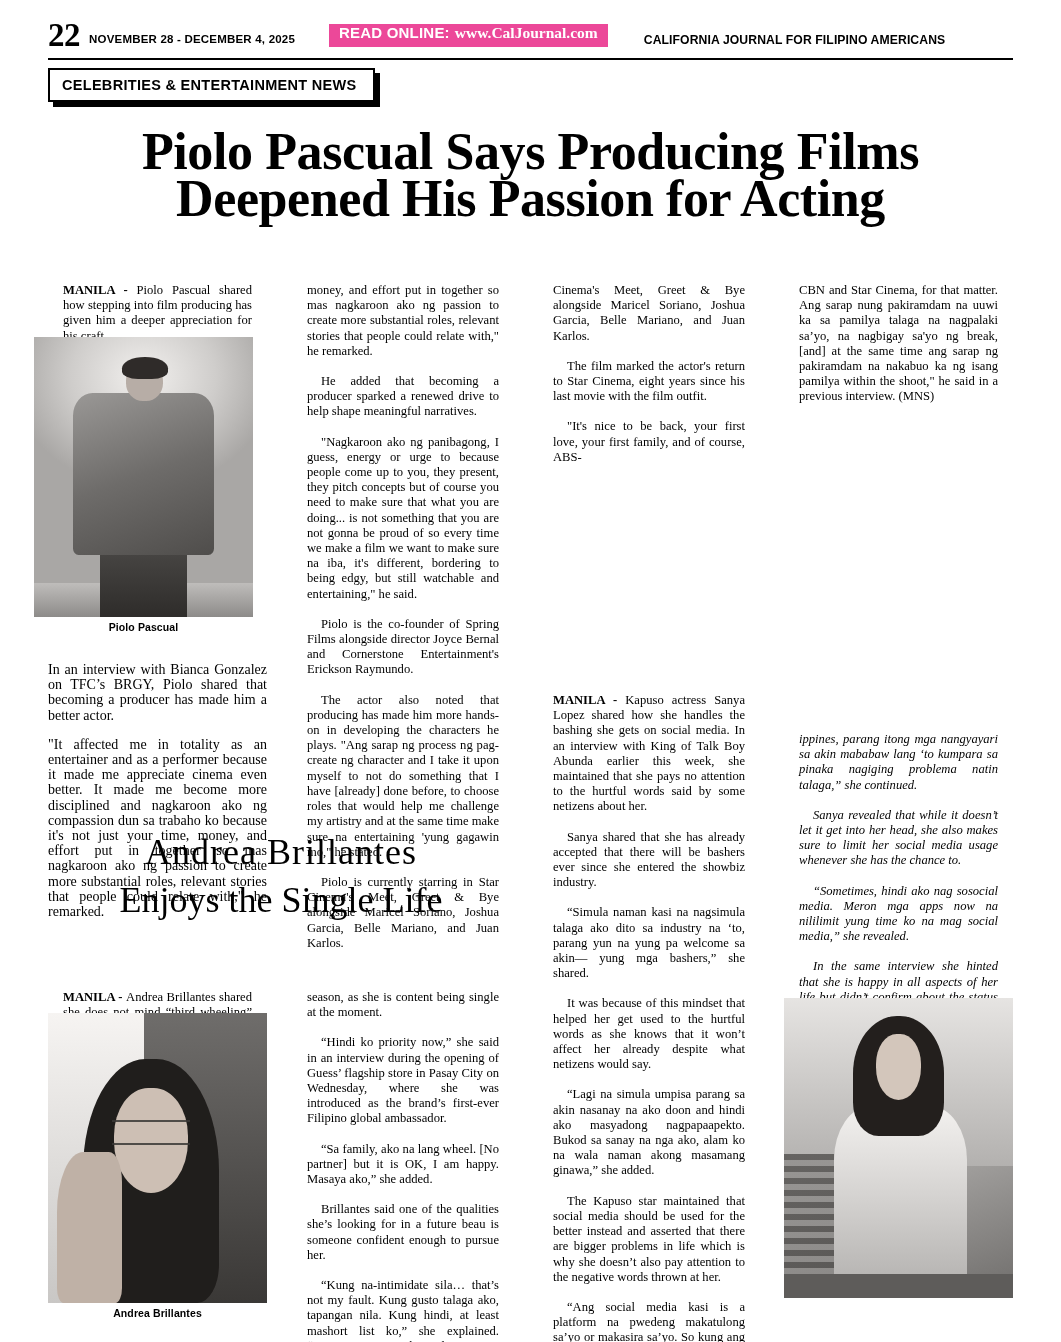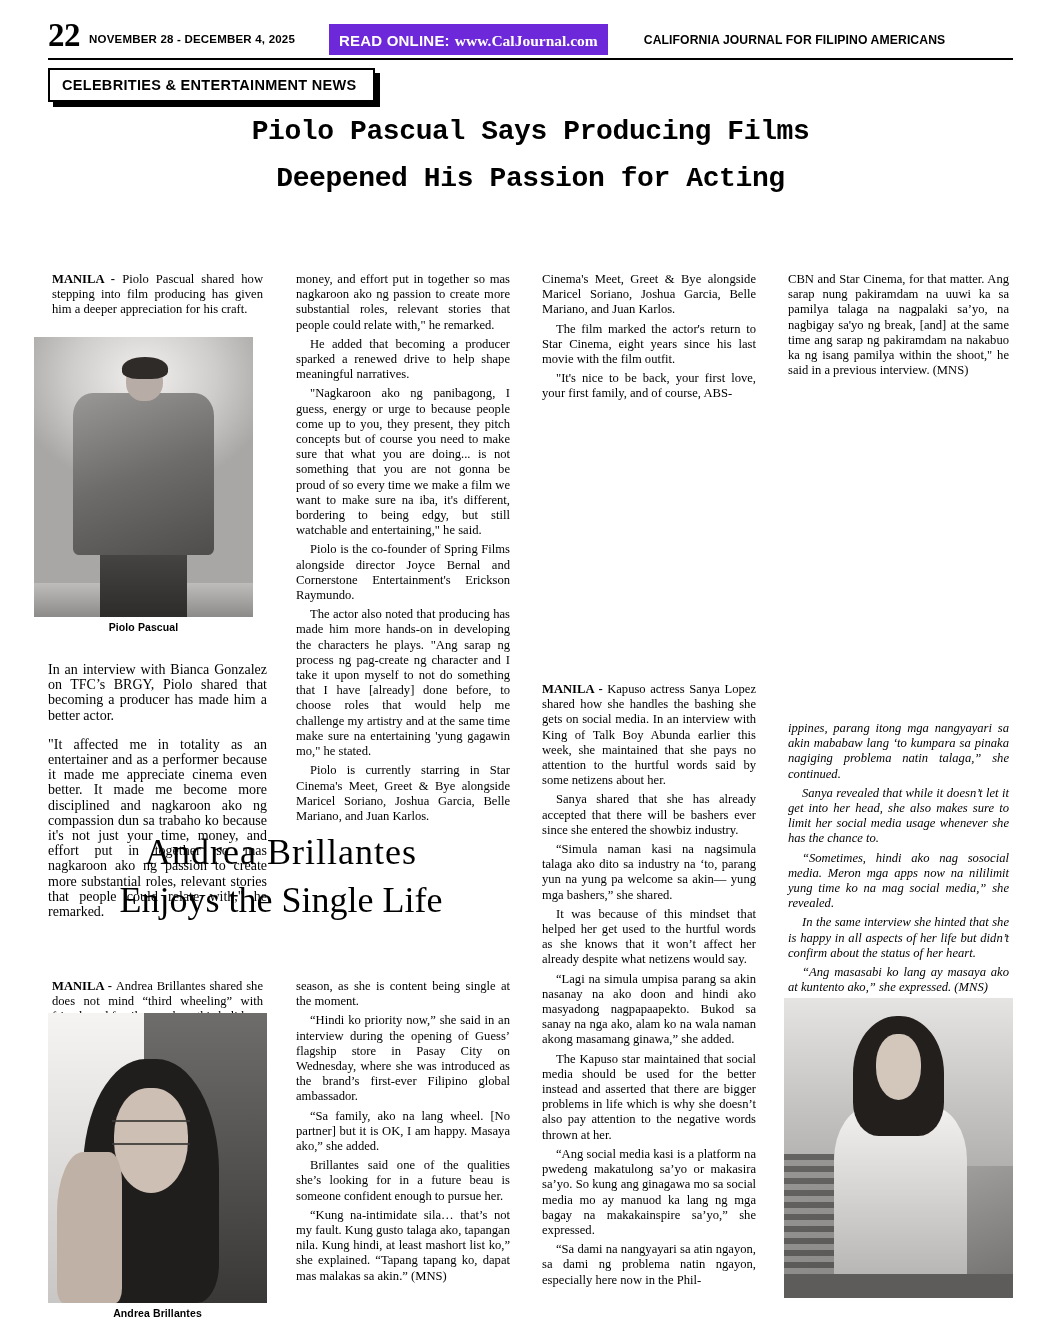--- a/index.html
+++ b/index.html
@@ -44,25 +44,25 @@
   .issue-date {
     font-family: "Liberation Sans", sans-serif;
     font-weight: bold;
     font-size: 11.5px;
     letter-spacing: 0.2px;
     margin-left: 9px;
     margin-top: 15px;
     white-space: nowrap;
   }
   .read-online {
-    background: #6d28d9;
+    background: #ec4899;
     color: #fff;
     margin-left: 34px;
     margin-top: 6px;
-    padding: 8px 10px 5px 10px;
+    padding: 0 10px 5px 10px;
     font-size: 15.5px;
     white-space: nowrap;
   }
   .read-online .ro-label {
     font-family: "Liberation Sans", sans-serif;
     font-weight: bold;
     font-size: 15px;
     letter-spacing: 0.2px;
   }
   .read-online .ro-url {
@@ -109,39 +109,39 @@
     font-weight: bold;
     font-size: 14.5px;
     letter-spacing: 0.3px;
     padding: 7px 16px 7px 12px;
   }
 
   
   .headline-main {
     position: absolute;
     left: 48px;
-    top: 108px;
+    top: 128px;
     width: 965px;
     text-align: center;
-    font-family: Liberation Mono, monospace;
-    font-weight: bold;
-    font-size: 28px;
+    font-family: Liberation Serif, serif;
+    font-weight: bold;
+    font-size: 52px;
     line-height: 47px;
     letter-spacing: -0.4px;
   }
 
   
   .col {
     position: absolute;
     font-size: 12.6px;
     line-height: 15.2px;
     text-align: justify;
   }
   .col p {
-    margin: 4px;
+    margin: 15px;
     text-indent: 14px;
   }
   .col p.first {
     text-indent: 0;
   }
   .dek {
     font-family: "Liberation Serif", serif;
     font-weight: bold;
   }
 

